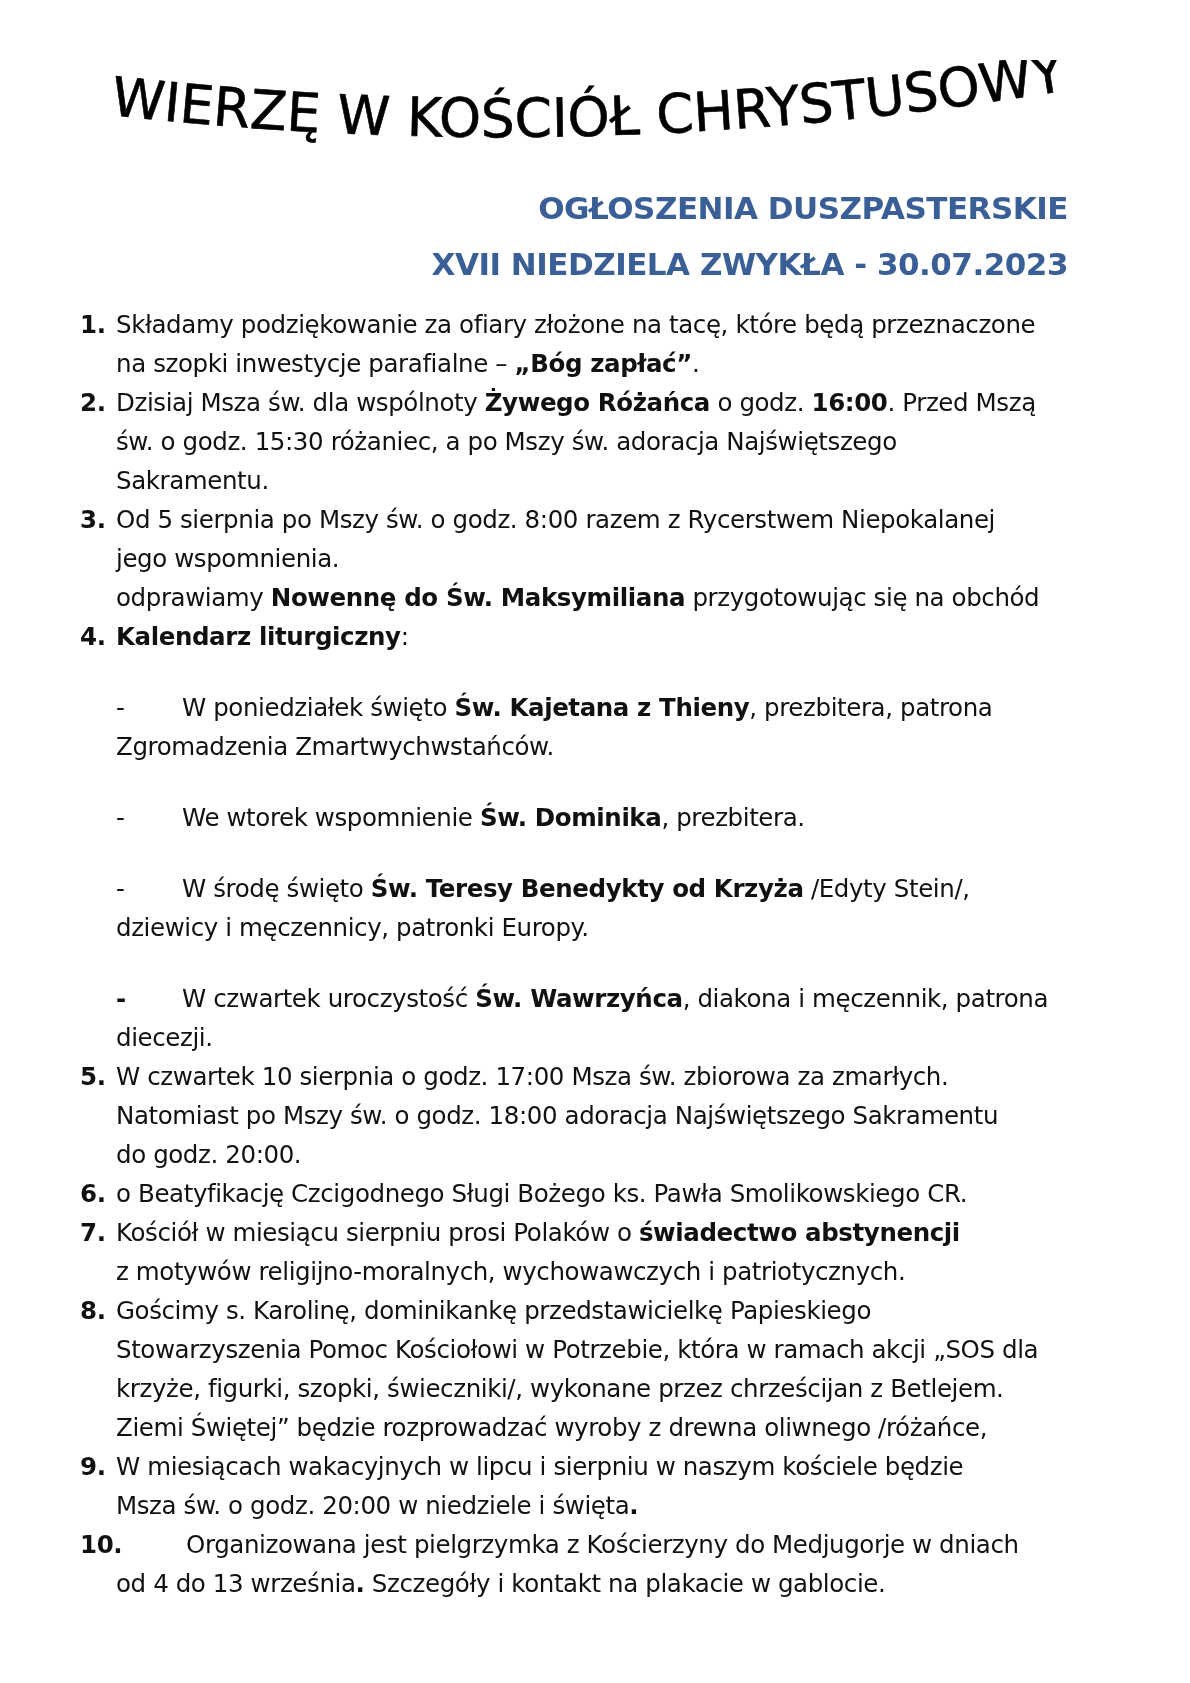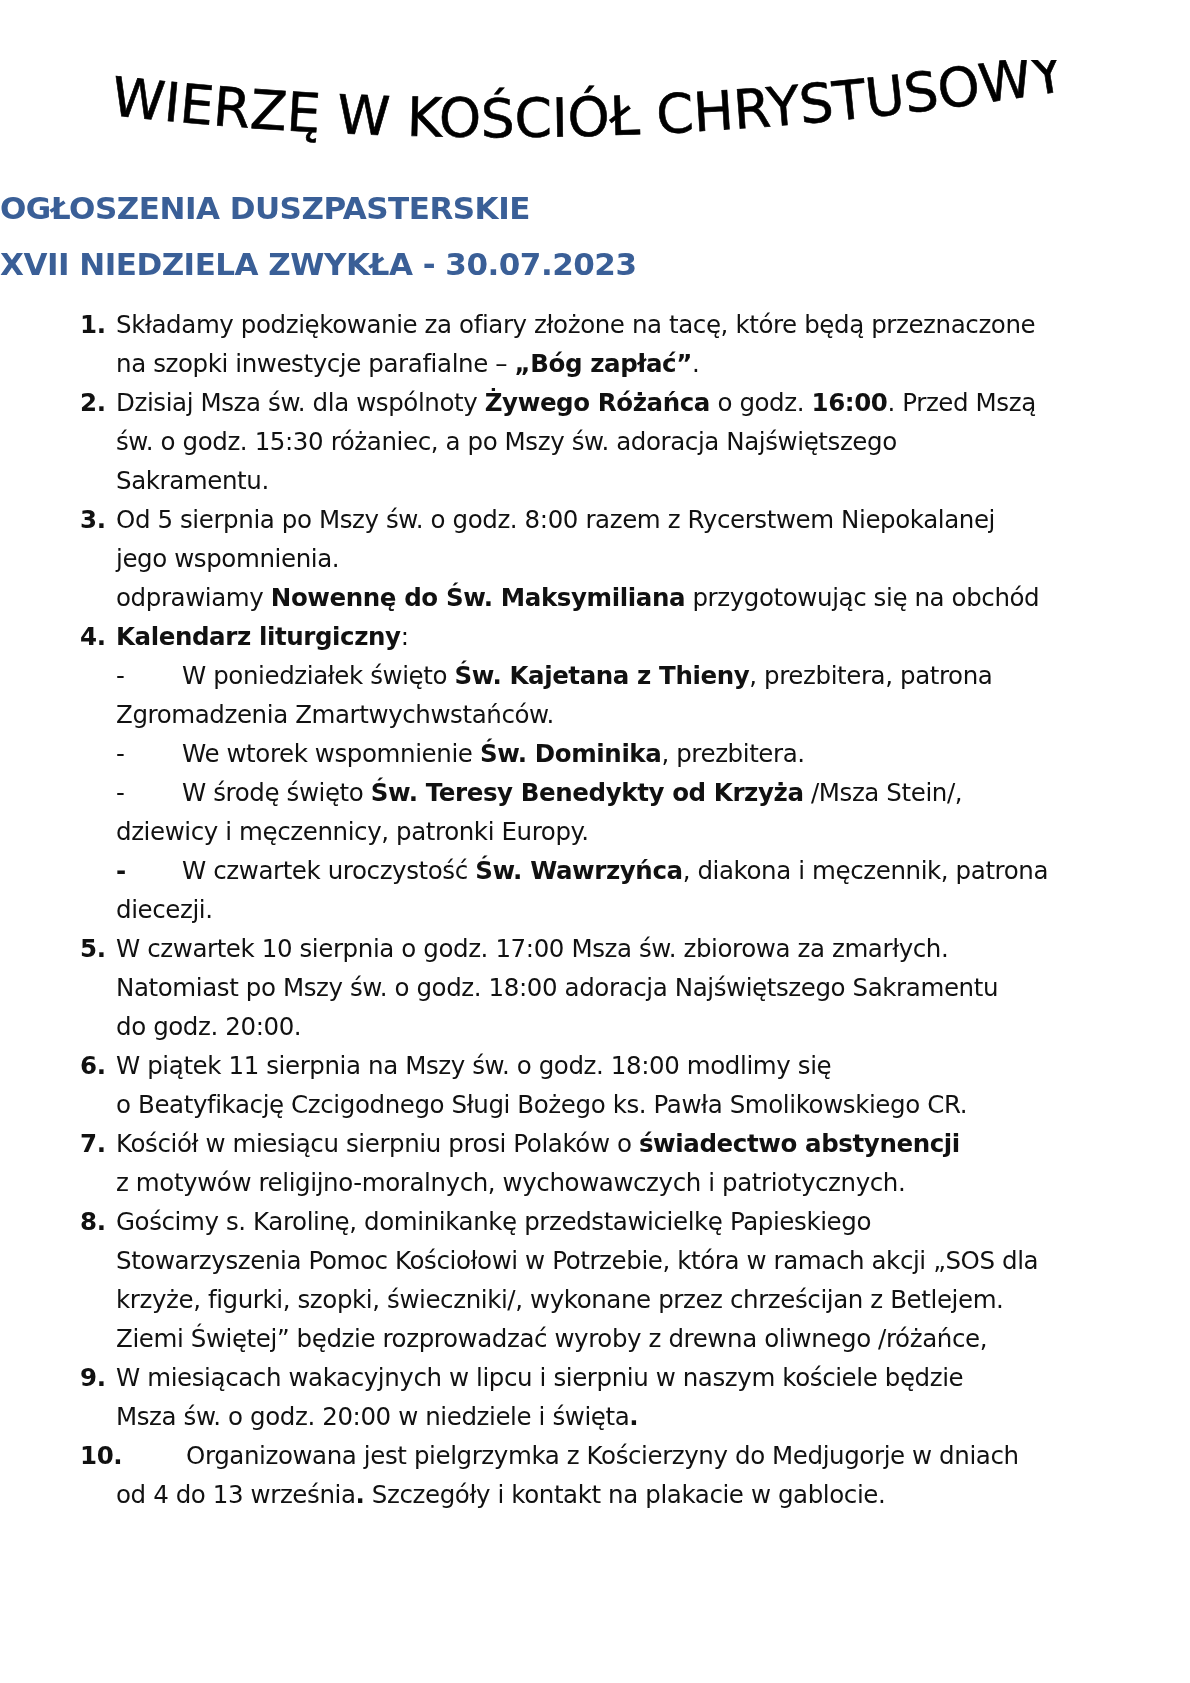--- a/index.html
+++ b/index.html
@@ -32,21 +32,21 @@
       font-size: 54px;
       fill: #000000;
       stroke: #000000;
       stroke-width: 0.6px;
     }
     .headings {
       position: absolute;
       left: 0;
       top: 180px;
       width: 1068px;
-      text-align: left;
+      text-align: right;
       color: #3a5f97;
       font-weight: bold;
       font-size: 31px;
       font-family: "DejaVu Sans", sans-serif;
       letter-spacing: -0.5px;
     }
     .headings .h1 { height: 56px; line-height: 56px; }
     .headings .h2 { height: 56px; line-height: 56px; }
 
     .list {
@@ -68,20 +68,21 @@
       left: 0;
       top: 0;
       font-weight: bold;
     }
     .item.wide .num { }
     .item.wide .first-indent { display: inline-block; width: 70px; }
     .line { display: block; white-space: nowrap; }
     .b { font-weight: bold; }
     .sub {
       position: relative;
+      margin-top: 32px;
     }
     .sub .dash {
       display: inline-block;
       width: 66px;
       text-align: left;
     }
     .sub .dash.bold { font-weight: bold; }
   </style>
 </head>
 <body>
@@ -124,37 +125,36 @@
       <span class="num">4.</span>
       <span class="line"><span class="b">Kalendarz liturgiczny</span><span>:</span></span>
       <div class="sub">
         <span class="line"><span class="dash">-</span><span>W poniedziałek święto </span><span class="b">Św. Kajetana z Thieny</span><span>, prezbitera, patrona</span></span>
         <span class="line"><span>Zgromadzenia Zmartwychwstańców.</span></span>
       </div>
       <div class="sub">
         <span class="line"><span class="dash">-</span><span>We wtorek wspomnienie </span><span class="b">Św. Dominika</span><span>, prezbitera.</span></span>
       </div>
       <div class="sub">
-        <span class="line"><span class="dash">-</span><span>W środę święto </span><span class="b">Św. Teresy Benedykty od Krzyża</span><span> /Msza Stein/,</span></span>
+        <span class="line"><span class="dash">-</span><span>W środę święto </span><span class="b">Św. Teresy Benedykty od Krzyża</span><span> /Edyty Stein/,</span></span>
         <span class="line"><span>dziewicy i męczennicy, patronki Europy.</span></span>
       </div>
       <div class="sub">
         <span class="line"><span class="dash bold">-</span><span>W czwartek uroczystość </span><span class="b">Św. Wawrzyńca</span><span>, diakona i męczennik, patrona</span></span>
         <span class="line"><span>diecezji.</span></span>
       </div>
     </div>
     <div class="item">
       <span class="num">5.</span>
       <span class="line"><span>W czwartek 10 sierpnia o godz. 17:00 Msza św. zbiorowa za zmarłych.</span></span>
       <span class="line"><span>Natomiast po Mszy św. o godz. 18:00 adoracja Najświętszego Sakramentu</span></span>
       <span class="line"><span>do godz. 20:00.</span></span>
     </div>
     <div class="item">
       <span class="num">6.</span>
-      <span class="line"><span>W piątek 11 sierpnia na Mszy św. o godz. 18:00 modlimy się</span></span>
       <span class="line"><span>o Beatyfikację Czcigodnego Sługi Bożego ks. Pawła Smolikowskiego CR.</span></span>
     </div>
     <div class="item">
       <span class="num">7.</span>
       <span class="line"><span>Kościół w miesiącu sierpniu prosi Polaków o </span><span class="b">świadectwo abstynencji</span></span>
       <span class="line"><span>z motywów religijno-moralnych, wychowawczych i patriotycznych.</span></span>
     </div>
     <div class="item">
       <span class="num">8.</span>
       <span class="line"><span>Gościmy s. Karolinę, dominikankę przedstawicielkę Papieskiego</span></span>

